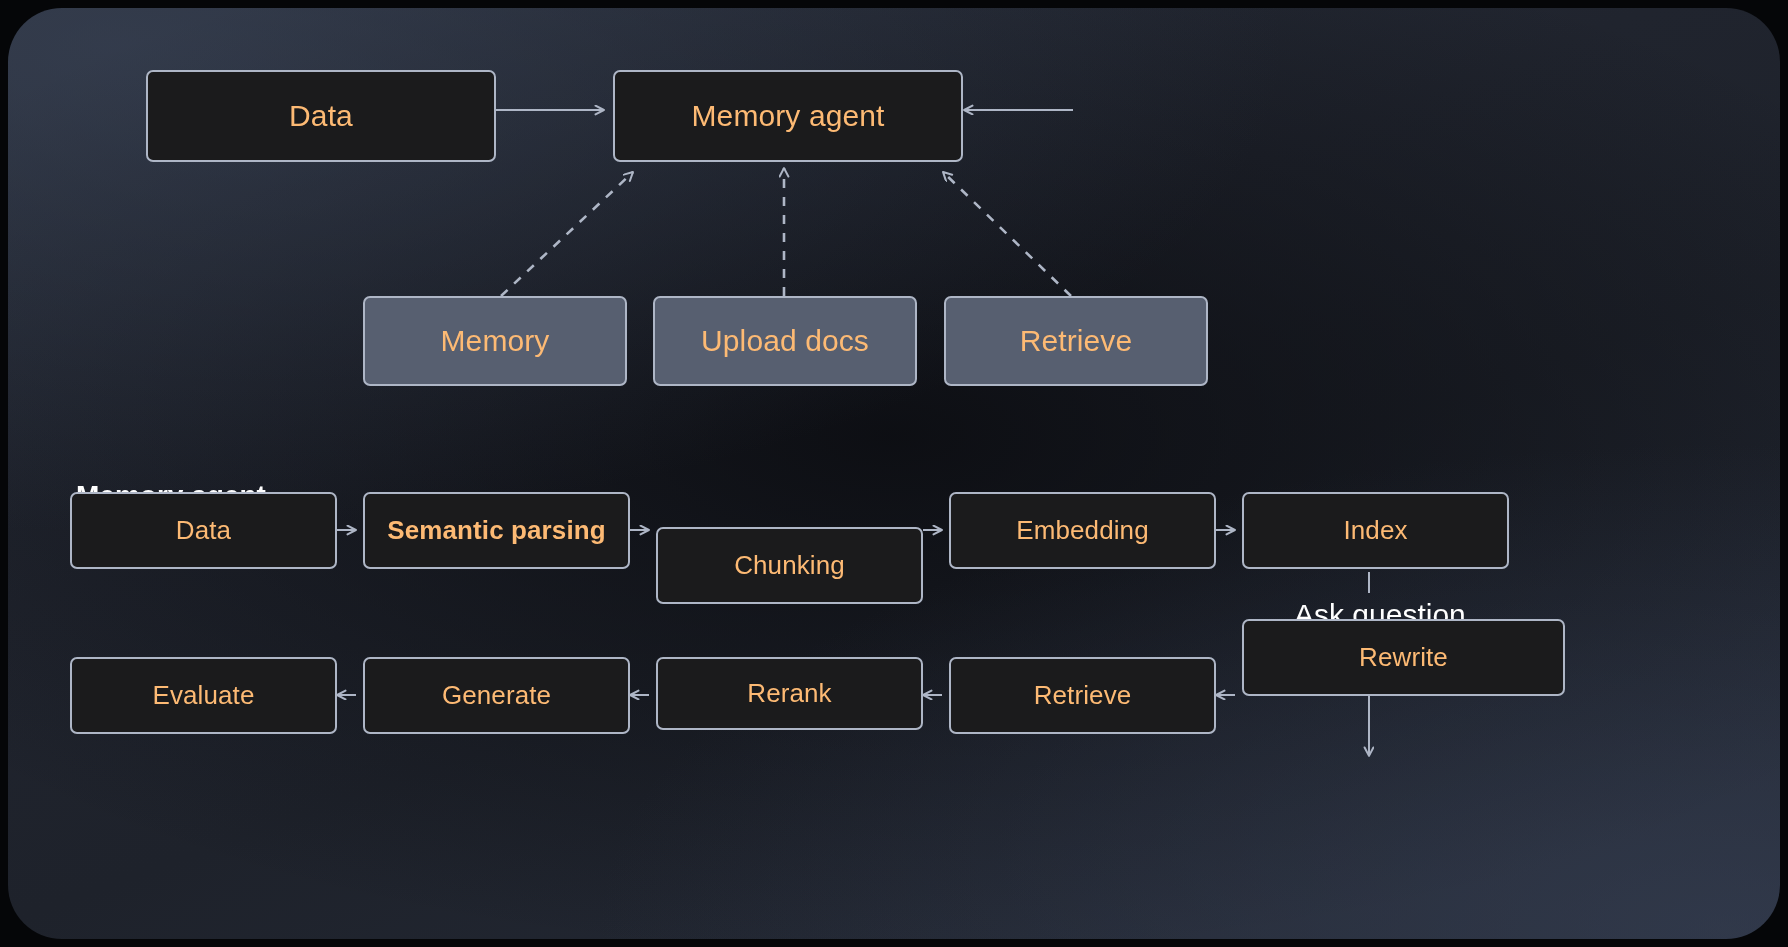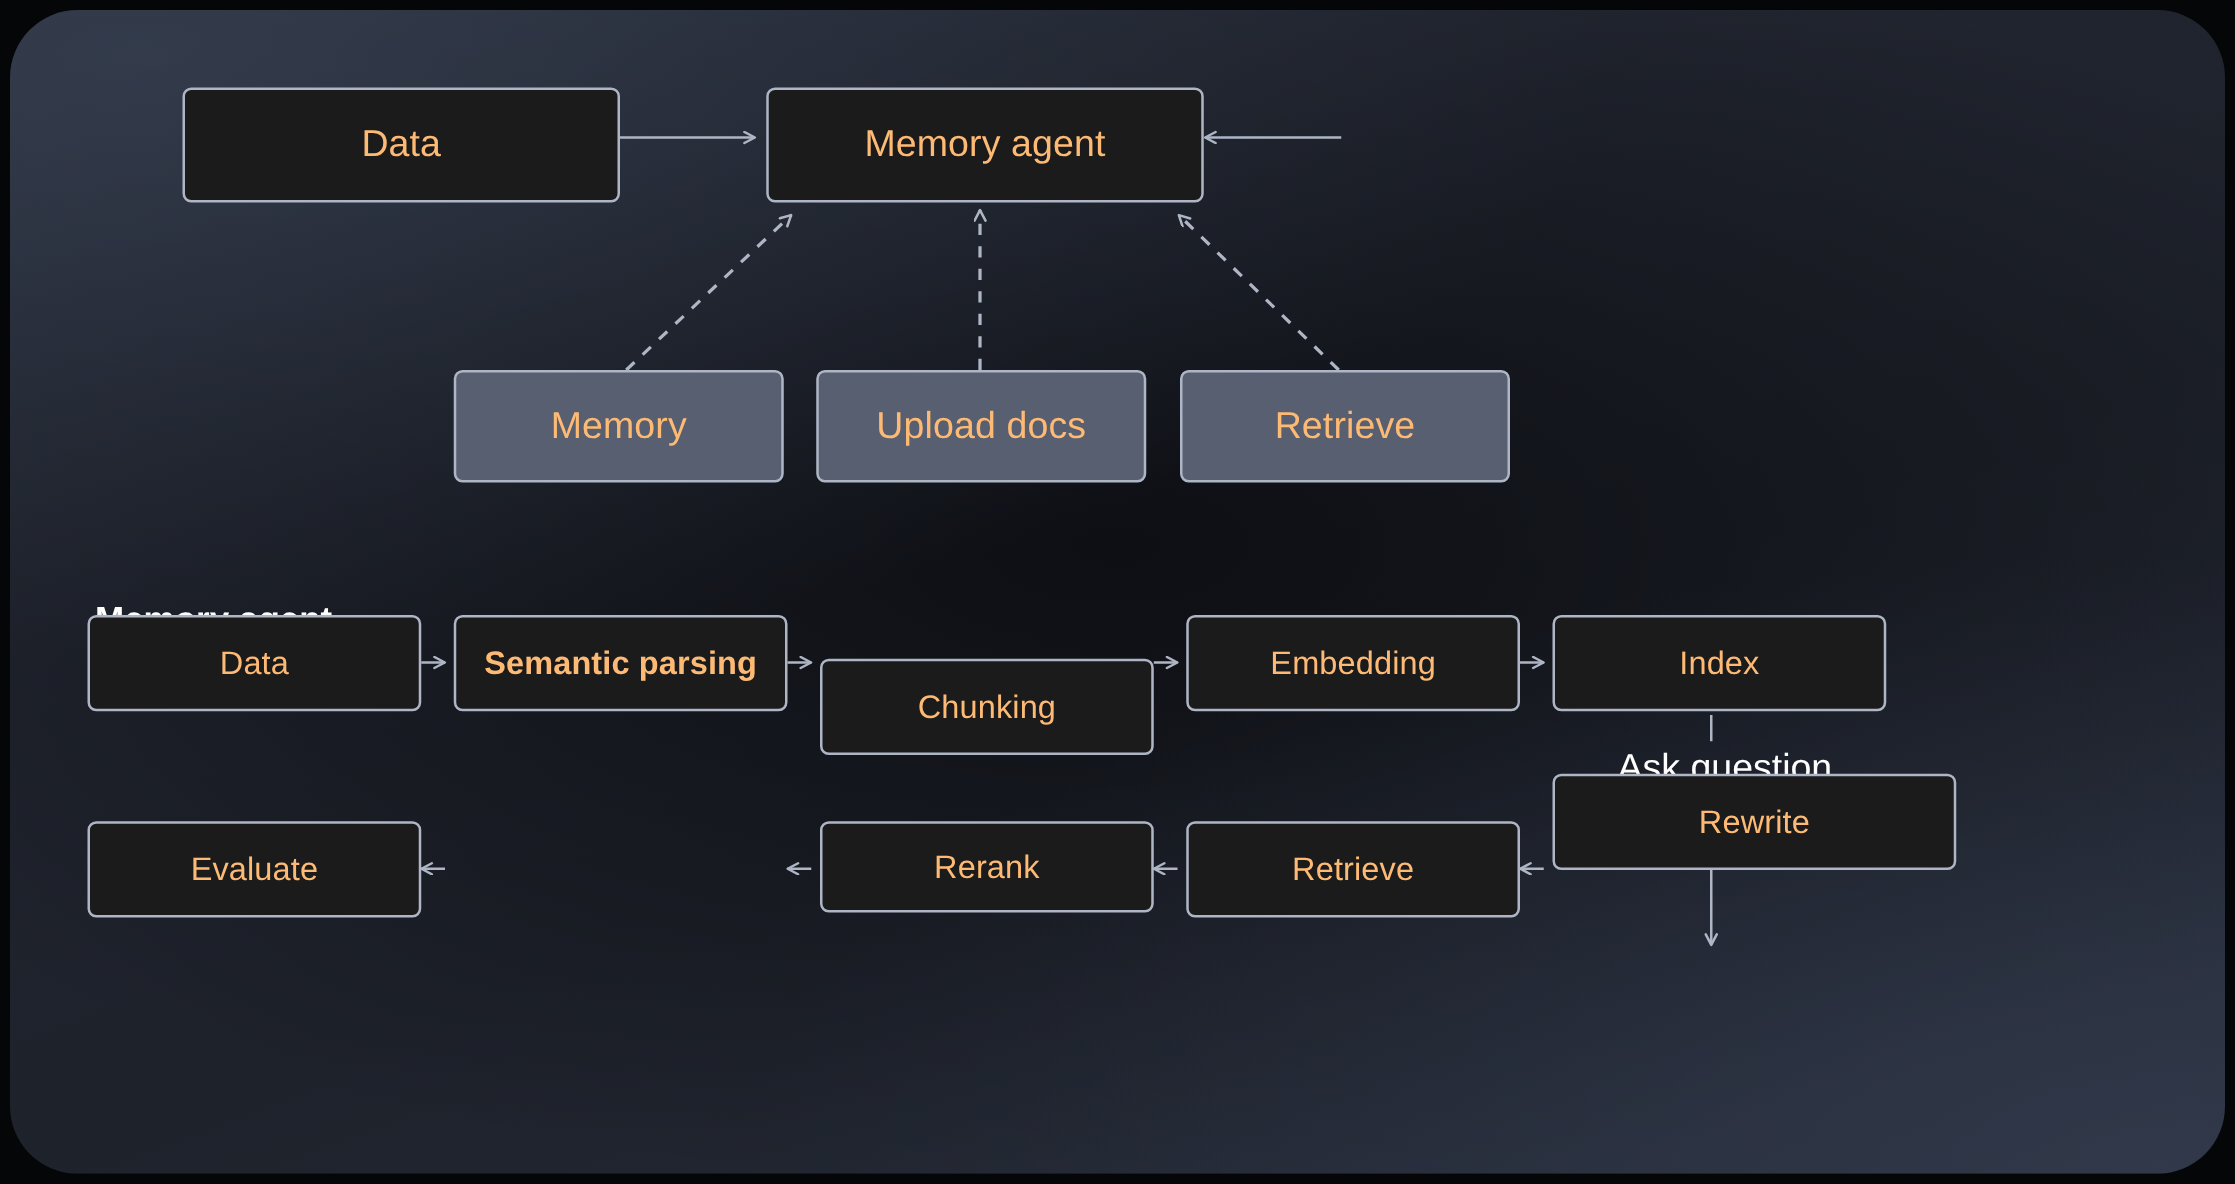--- a/index.html
+++ b/index.html
@@ -119,20 +119,23 @@
       <span>Index</span>
     </div>
 
     <div class="label" style="left:1286px;top:607px;font-size:30px;transform:translateY(-50%);">
       <span>Ask question</span>
     </div>
 
     <div class="node dark mid" style="left:62px;top:649px;width:267px;height:77px;">
       <span>Evaluate</span>
     </div>
+    <div class="node dark mid" style="left:355px;top:649px;width:267px;height:77px;">
+      <span>Generate</span>
+    </div>
     <div class="node dark mid" style="left:648px;top:649px;width:267px;height:73px;">
       <span>Rerank</span>
     </div>
     <div class="node dark mid" style="left:941px;top:649px;width:267px;height:77px;">
       <span>Retrieve</span>
     </div>
     <div class="node dark mid" style="left:1234px;top:611px;width:323px;height:77px;text-align:right;">
       <span>Rewrite</span>
     </div>
 

